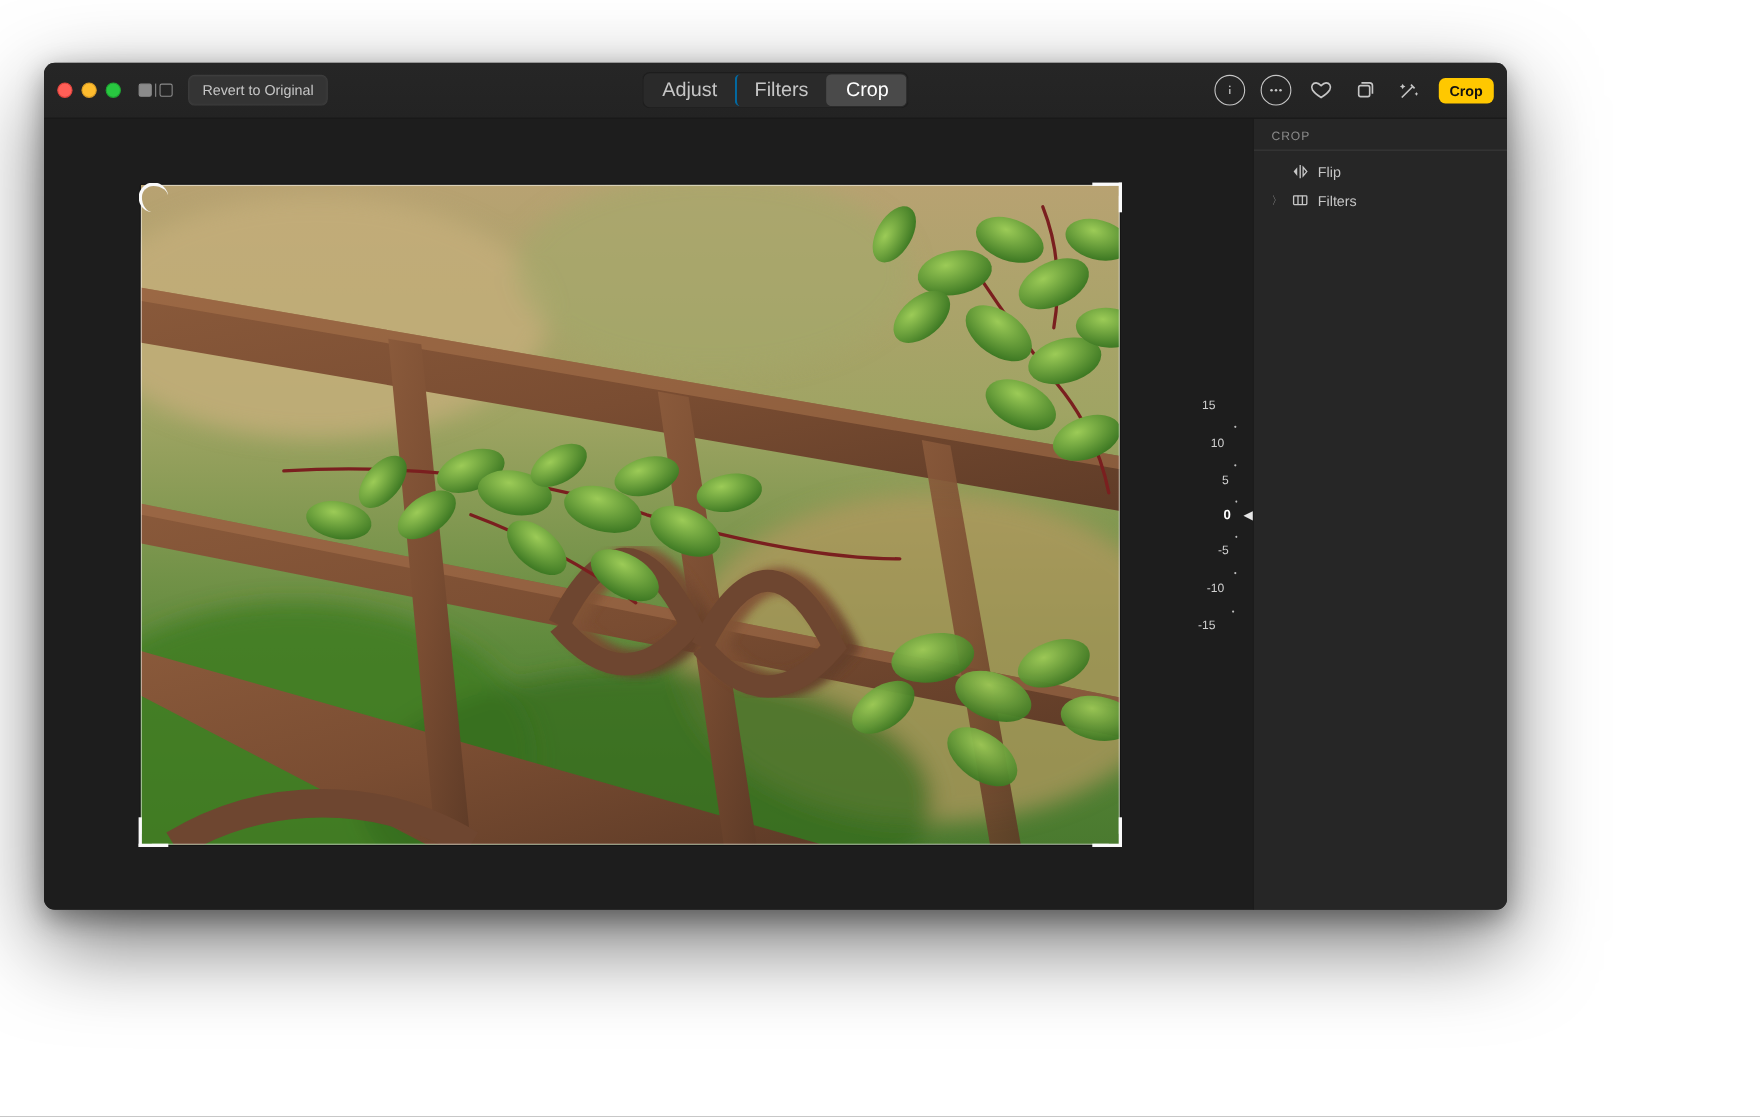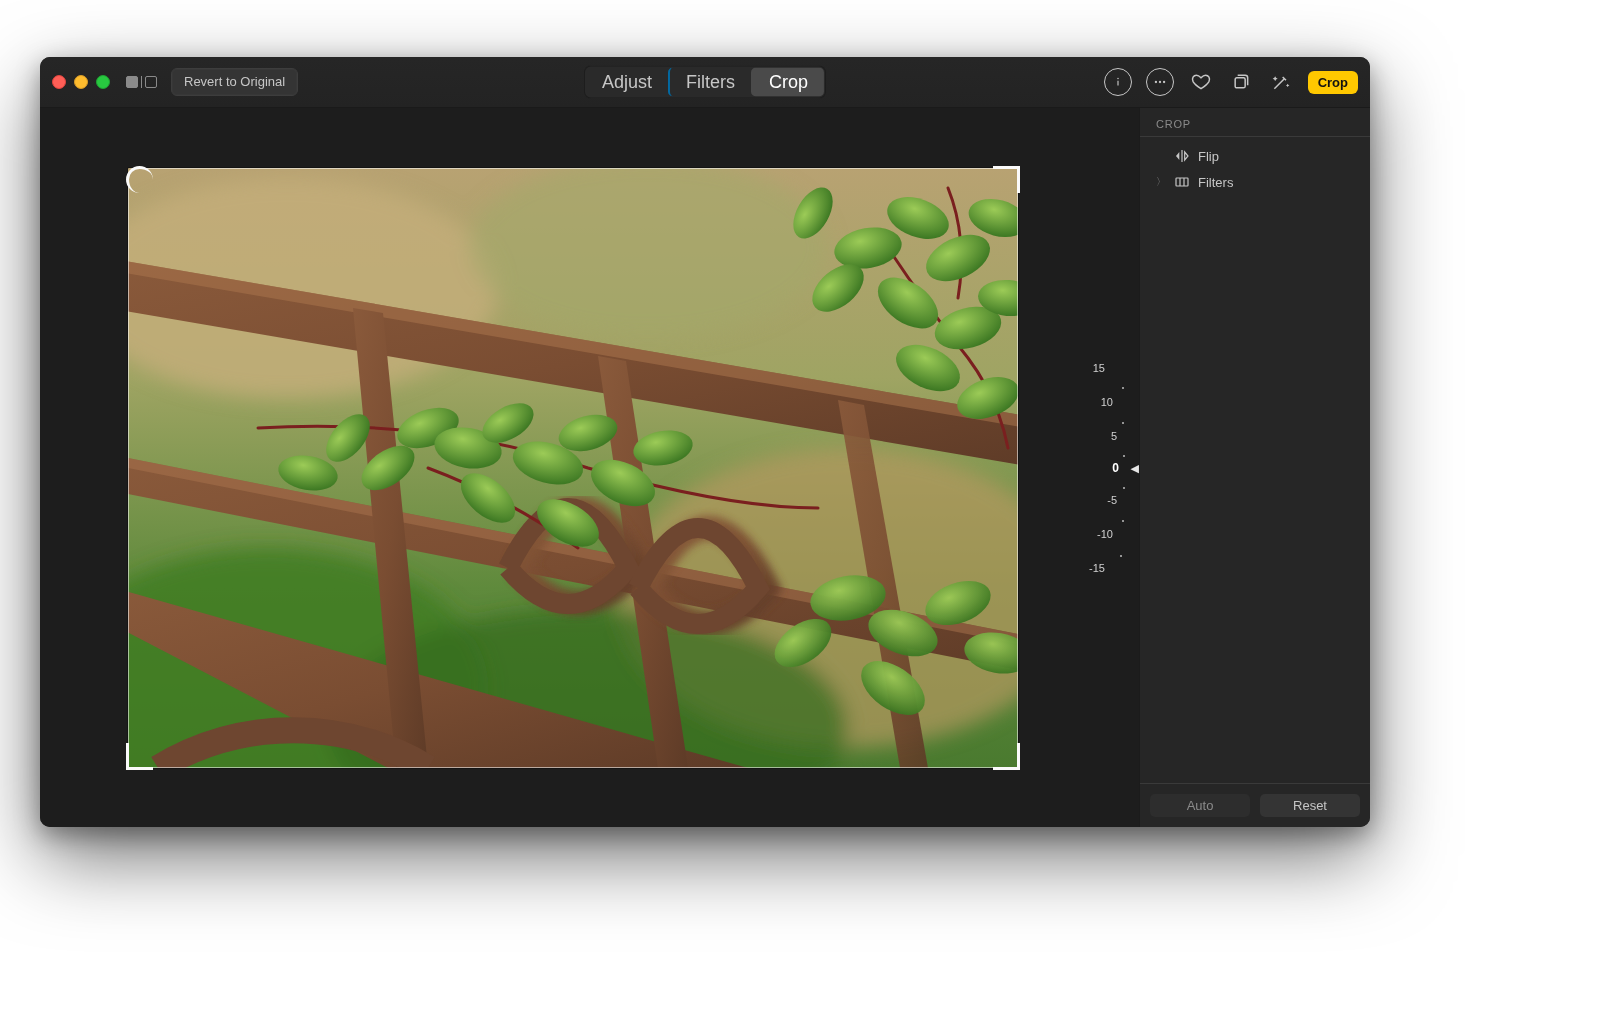--- a/index.html
+++ b/index.html
@@ -409,20 +409,16 @@
                 <rect x="3" y="6" width="18" height="12" rx="1"></rect>
                 <line x1="9" y1="6" x2="9" y2="18"></line>
                   <line x1="15" y1="6" x2="15" y2="18"></line>
               </svg>
             </span>
             <span>Filters</span>
           </div>
 
         </div>
 
-        <div class="panel-footer">
-          <div class="fbtn dark">Auto</div>
-          <div class="fbtn">Reset</div>
-        </div>
       </div>
     </div>
   </div>
 </div>
 
 </body></html>

